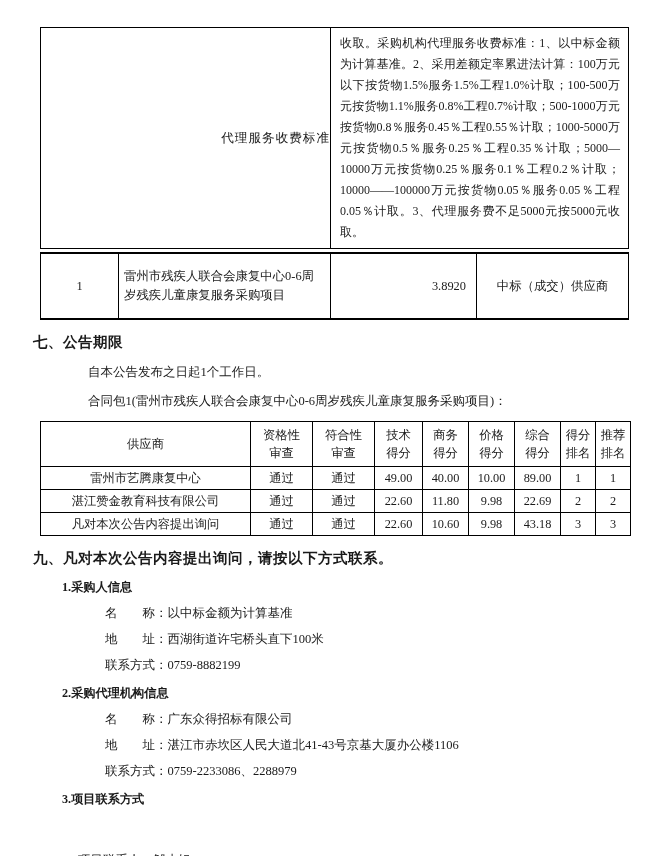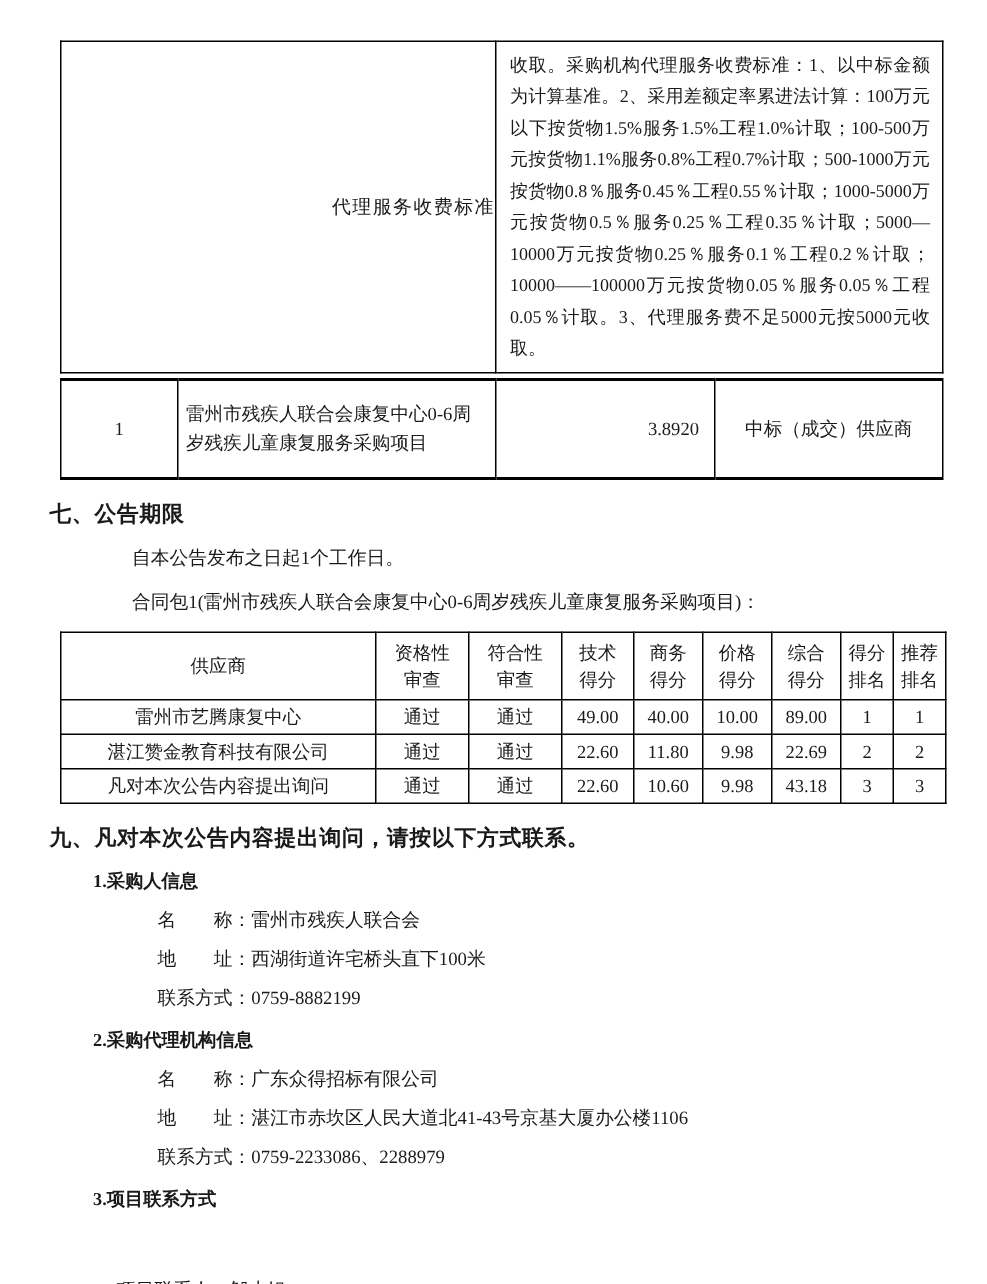--- a/index.html
+++ b/index.html
@@ -192,21 +192,21 @@
         <td>43.18</td>
         <td>3</td>
         <td>3</td>
       </tr>
     </tbody>
   </table>
 
   <div class="sec-title">九、凡对本次公告内容提出询问，请按以下方式联系。</div>
 
   <div class="block-title">1.采购人信息</div>
-  <div class="contact-line"><span>名　　称：</span><span>雷州市残疾人联合会</span></div>
+  <div class="contact-line"><span>名　　称：</span><span>以中标金额为计算基准</span></div>
   <div class="contact-line"><span>地　　址：</span><span>西湖街道许宅桥头直下100米</span></div>
   <div class="contact-line"><span>联系方式：</span><span>0759-8882199</span></div>
 
   <div class="block-title">2.采购代理机构信息</div>
   <div class="contact-line"><span>名　　称：</span><span>广东众得招标有限公司</span></div>
   <div class="contact-line"><span>地　　址：</span><span>湛江市赤坎区人民大道北41-43号京基大厦办公楼1106</span></div>
   <div class="contact-line"><span>联系方式：</span><span>0759-2233086、2288979</span></div>
 
   <div class="block-title">3.项目联系方式</div>
   <div class="contact-line wide-label"><span>项目联系人：</span><span>邹小姐</span></div>

